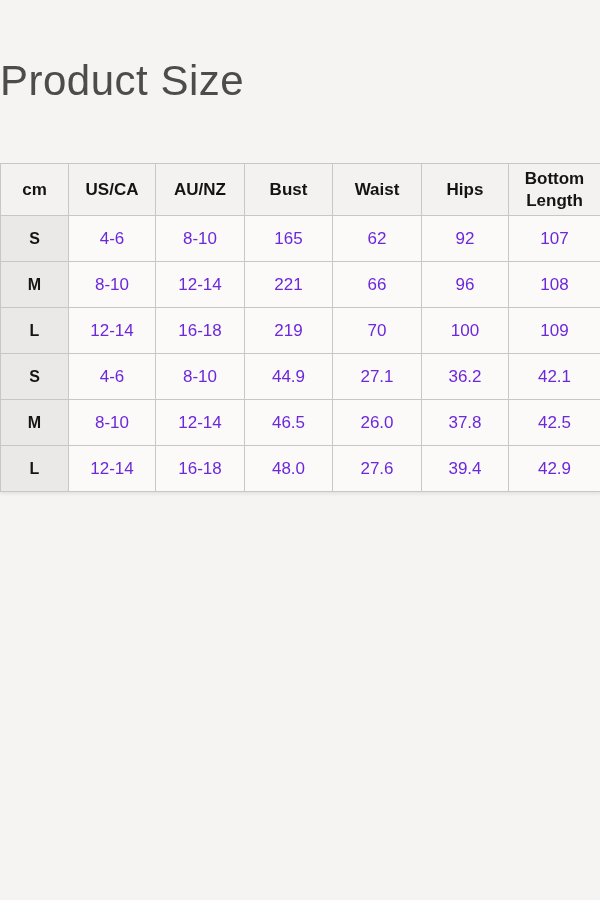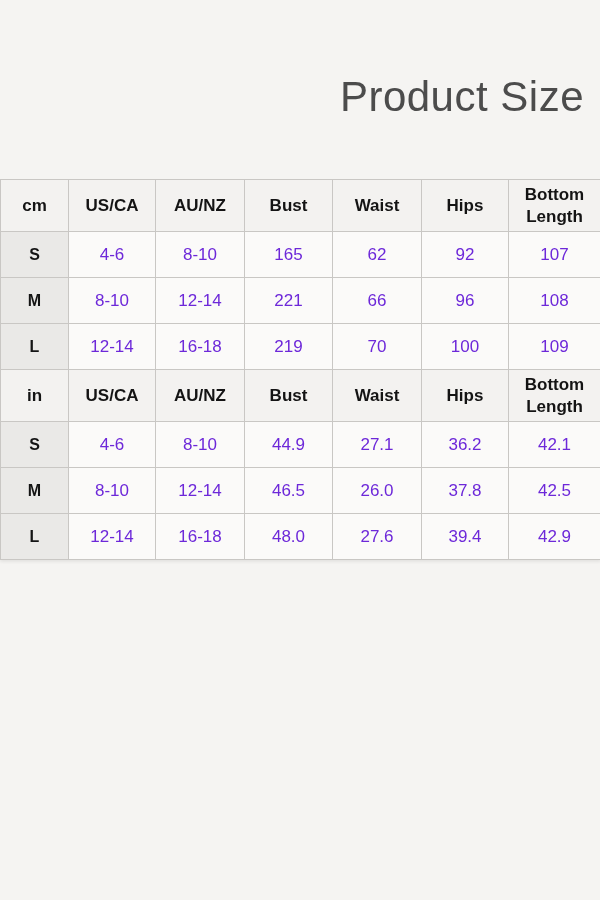--- a/index.html
+++ b/index.html
@@ -10,23 +10,23 @@
     background: #f5f4f2;
     overflow: hidden;
     font-family: "Liberation Sans", sans-serif;
   }
   .page {
     width: 600px;
     height: 900px;
     position: relative;
   }
   .title {
-    margin: 16px;
+    margin: 0;
     padding-top: 54px;
-    text-align: right;
+    text-align: left;
     font-size: 42px;
     line-height: 53px;
     font-weight: 500;
     color: #4c4c4c;
     letter-spacing: 0.5px;
   }
   table.size-table {
     width: 600px;
     margin-top: 56px;
     border-collapse: collapse;
@@ -118,29 +118,20 @@
       <tr class="data-row">
         <td class="size-cell">L</td>
         <td class="value-cell">12-14</td>
         <td class="value-cell">16-18</td>
         <td class="value-cell">219</td>
         <td class="value-cell">70</td>
         <td class="value-cell">100</td>
         <td class="value-cell">109</td>
       </tr>
 
-      <tr class="header-row">
-        <th>in</th>
-        <th>US/CA</th>
-        <th>AU/NZ</th>
-        <th>Bust</th>
-        <th>Waist</th>
-        <th>Hips</th>
-        <th>Bottom Length</th>
-      </tr>
 
       <tr class="data-row">
         <td class="size-cell">S</td>
         <td class="value-cell">4-6</td>
         <td class="value-cell">8-10</td>
         <td class="value-cell">44.9</td>
         <td class="value-cell">27.1</td>
         <td class="value-cell">36.2</td>
         <td class="value-cell">42.1</td>
       </tr>

